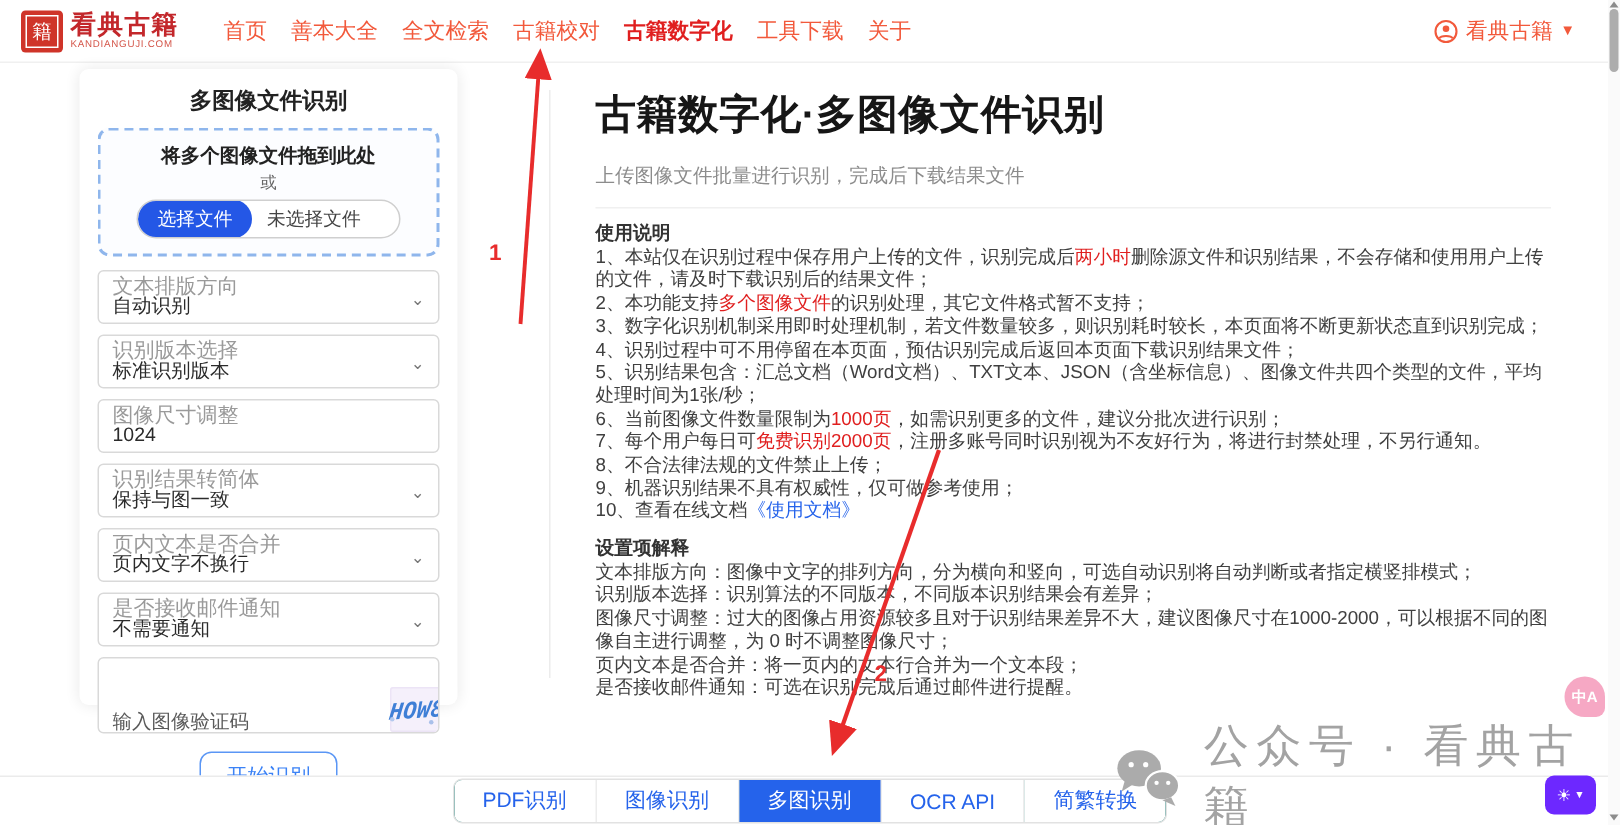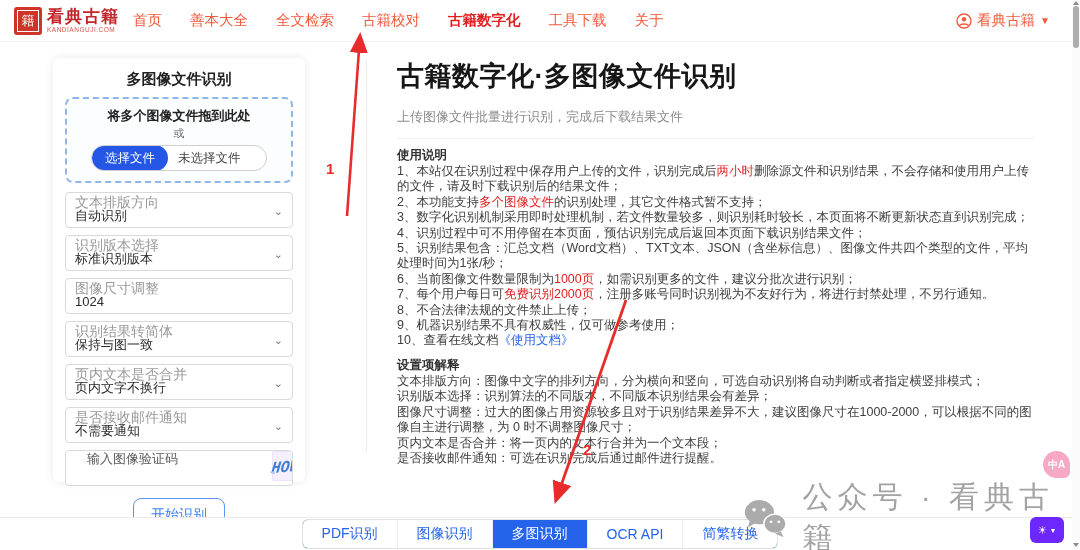--- a/index.html
+++ b/index.html
@@ -10,47 +10,47 @@
   .nav { position:absolute; top:0; left:0; width:1080px; height:42px; background:#fff;
          border-bottom:1px solid #f0f0f0; display:flex; align-items:center; padding:0 14px; }
   .logo { display:flex; align-items:center; gap:5px; cursor:pointer; }
   .seal { width:28px; height:28px; background:#cf3429; border-radius:3px; position:relative;
           display:flex; align-items:center; justify-content:center; }
   .seal-inner { width:22px; height:22px; border:1.5px solid #fff; display:flex; align-items:center;
           justify-content:center; color:#fff; font-size:13px; font-family:"Liberation Serif","DejaVu Serif",serif; }
   .logo-text { display:flex; flex-direction:column; line-height:1; }
   .logo-title { font-family:"Liberation Serif","DejaVu Serif",serif; font-weight:bold; font-size:17px; color:#c3272b; letter-spacing:1px; }
   .logo-sub { font-size:6.5px; color:#d4564a; letter-spacing:.5px; margin-top:2px; }
-  .nav-menu { display:flex; align-items:flex-start; gap:28px; margin-left:14px; }
+  .nav-menu { display:flex; align-items:flex-start; gap:16px; margin-left:30px; }
   .nav-item { font-size:14.5px; color:#f2593b; cursor:pointer; white-space:nowrap; }
   .nav-item.active { color:#e01f1f; font-weight:bold; }
   .nav-user { margin-left:auto; margin-right:16px; display:flex; align-items:center; gap:5px;
               color:#f2593b; font-size:14.5px; cursor:pointer; }
   .caret { font-size:10px; color:#f2593b; }
 
   
-  .left-card { position:absolute; left:53px; top:58px; width:252px; height:424px; background:#fff;
+  .left-card { position:absolute; left:53px; top:46px; width:252px; height:424px; background:#fff;
                border-radius:6px; box-shadow:0 0 10px rgba(0,0,0,.09); padding:10px 12px; }
   .form-title { text-align:center; font-size:15px; font-weight:bold; color:#222; margin:2px 0 8px; }
   .dropzone { border:2px dashed #8fb6ec; border-radius:8px; padding:8px 8px 10px; text-align:center; background:#fcfdff; }
   .dz-line1 { font-size:13px; font-weight:bold; color:#222; }
   .dz-or { font-size:11px; color:#666; margin:1px 0 4px; }
   .file-row { display:flex; align-items:center; border:1px solid #cfcfcf; border-radius:15px;
               height:26px; width:176px; margin:0 auto; overflow:hidden; background:#fff; }
   .choose-btn { background:#2457e6; color:#fff; font-size:12.5px; border:none; border-radius:14px;
                 height:26px; padding:0 13px; cursor:pointer; white-space:nowrap; }
   .no-file { font-size:12.5px; color:#444; padding:0 10px; white-space:nowrap; }
   .fields { margin-top:9px; }
   .field { border:1px solid #d9d9d9; border-radius:4px; height:36px; padding:3px 9px; margin-bottom:7px;
            position:relative; cursor:pointer; background:#fff; }
   .field-label { font-size:14px; color:#9a9a9a; line-height:12px; }
   .field-value { font-size:13px; color:#2b2b2b; line-height:16px; }
   .field-chevron { position:absolute; right:9px; top:12px; color:#777; font-size:11px; }
-  .captcha-row { border:1px solid #d9d9d9; border-radius:4px; height:36px; display:flex;
-                 align-items:flex-start; overflow:hidden; background:#fff;padding-left:12px; }
+  .captcha-row { border:1px solid #d9d9d9; border-radius:4px; height:51px; display:flex;
+                 align-items:flex-end; overflow:hidden; background:#fff; }
   .captcha-input { flex:1; border:none; outline:none; font-size:13px; color:#333; padding:0 9px;
                    font-family:inherit; background:transparent; }
   .captcha-input::placeholder { color:#5a5a5a; }
   .captcha-img { width:64px; height:30px; margin-right:2px; background:#f5f0fb; border-radius:2px;
                  display:flex; align-items:center; justify-content:center; cursor:pointer;
                  box-shadow:inset 0 0 0 1px #ece4f6; position:relative; }
   .captcha-text { color:#3f7fd6; font-size:15px; font-weight:bold; font-style:italic;
                   transform:skewX(-10deg) rotate(-4deg); letter-spacing:0; font-family:"DejaVu Sans Mono",monospace; }
   .captcha-img::after { content:""; position:absolute; right:5px; top:4px; width:3px; height:3px;
                   border-radius:50%; background:#9db9e8; box-shadow:-46px 16px 0 #b3c9ee, -20px 18px 0 #a9c0ea, -8px -1px 0 #bcd0f0, 6px 14px 0 #a9c0ea; }

